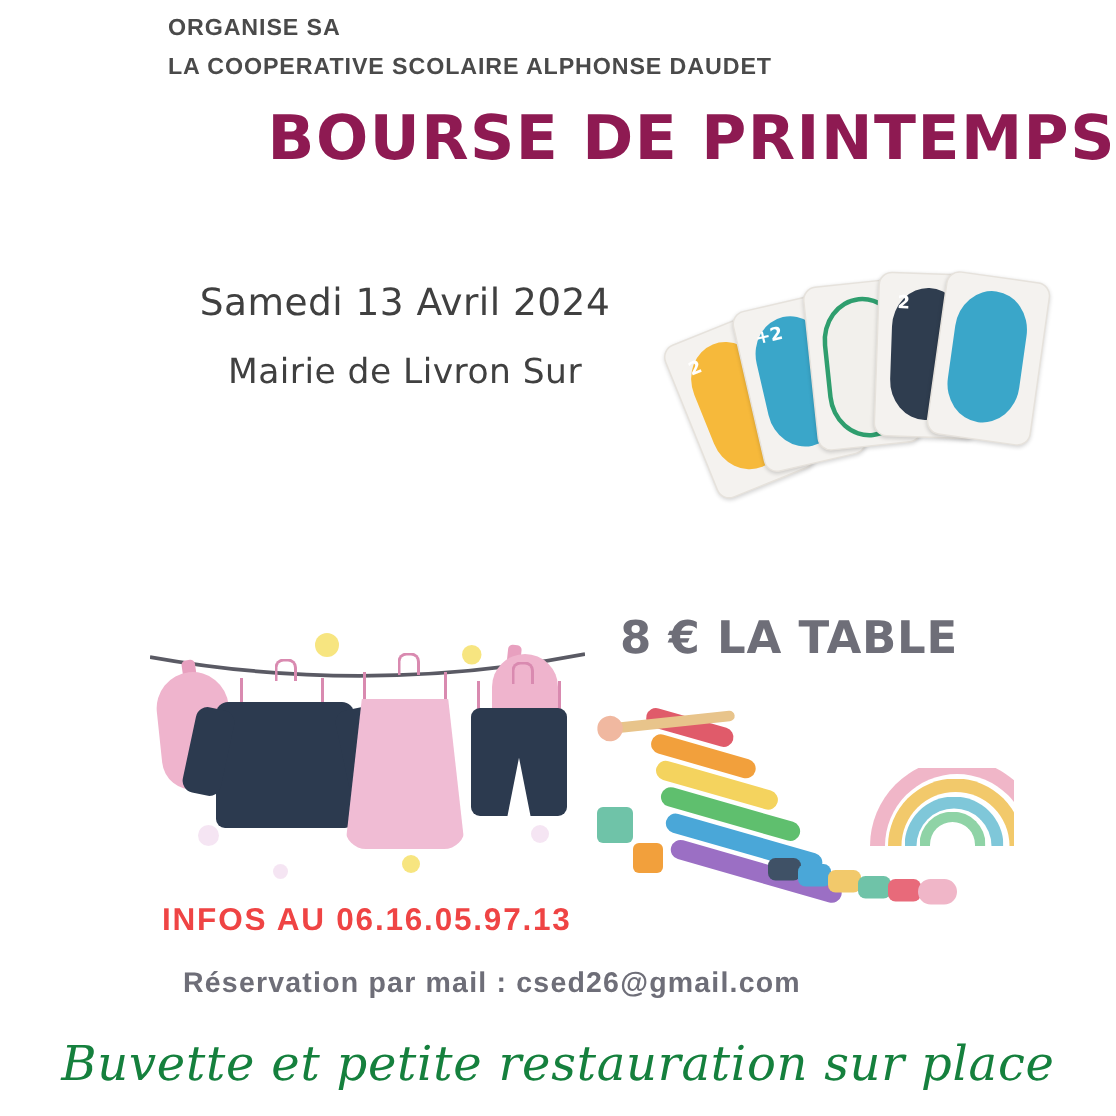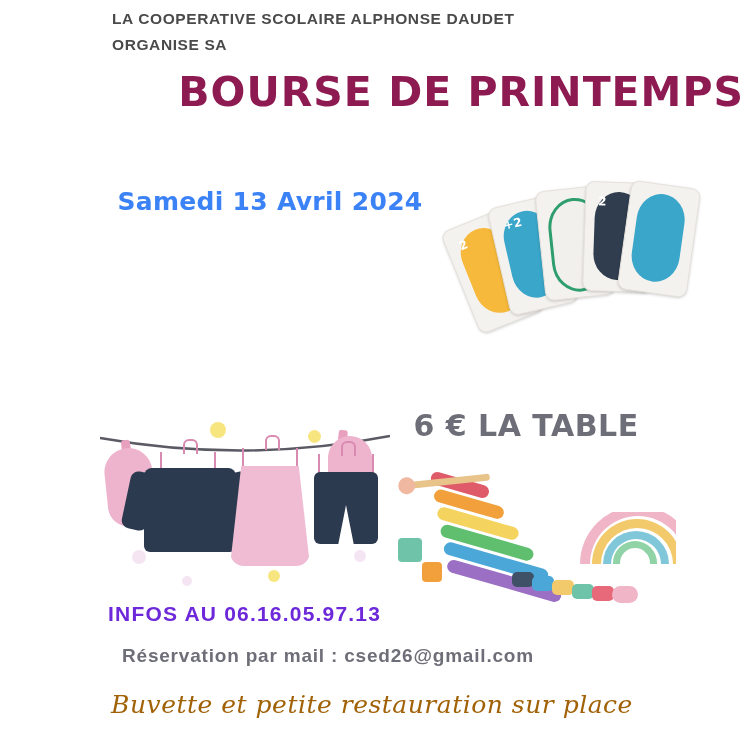--- a/index.html
+++ b/index.html
@@ -55,23 +55,23 @@
   
   .details {
     position: absolute;
     left: 60px;
     top: 178px;
     width: 420px;
     text-align: center;
   }
   .detail-line {
     font-family: "DejaVu Sans", sans-serif;
-    font-weight: bold;
+    font-weight: normal;
     font-size: 25px;
-    color: #3b82f6;
+    color: #404040;
     line-height: 47px;
     letter-spacing: 0.3px;
   }
   .detail-line.small {
     font-size: 23px;
   }
 
   
   .price {
     position: absolute;
@@ -88,42 +88,42 @@
 
   
   .infos {
     position: absolute;
     left: 108px;
     top: 602px;
     font-family: "Liberation Sans", sans-serif;
     font-weight: bold;
     font-size: 21px;
     letter-spacing: 1.2px;
-    color: #6d28d9;
+    color: #ef4444;
   }
   .reservation {
     position: absolute;
     left: 122px;
     top: 645px;
     font-family: "Liberation Sans", sans-serif;
     font-weight: bold;
     font-size: 19px;
     letter-spacing: 0.8px;
     color: #6e6e78;
   }
   .buvette {
     position: absolute;
     left: 0;
     top: 690px;
     width: 744px;
     text-align: center;
     font-family: "DejaVu Serif", serif;
     font-style: italic;
-    font-size: 25px;
-    color: #a16207;
+    font-size: 32px;
+    color: #15803d;
     letter-spacing: 0.5px;
   }
 
   
   .cards {
     position: absolute;
     left: 452px;
     top: 176px;
     width: 250px;
     height: 160px;
@@ -323,31 +323,32 @@
     width: 22px; height: 15px;
     border-radius: 5px;
   }
 </style>
 </head>
 <body>
 
 <div class="poster">
 
   <div class="header">
+    <div class="header-line">ORGANISE SA</div>
     <div class="header-line">LA COOPERATIVE SCOLAIRE ALPHONSE DAUDET</div>
-    <div class="header-line">ORGANISE SA</div>
   </div>
 
   <div class="title">BOURSE DE PRINTEMPS</div>
 
   <div class="details">
     <div class="detail-line">Samedi 13 Avril 2024</div>
+    <div class="detail-line small">Mairie de Livron Sur</div>
   </div>
 
-  <div class="price">6 € LA TABLE</div>
+  <div class="price">8 € LA TABLE</div>
 
   <div class="cards">
     <div class="card card1">
       <div class="pill"></div>
       <div class="num" style="left:12px; top:12px;">2</div>
     </div>
     <div class="card card2">
       <div class="pill"></div>
       <div class="num" style="left:12px; top:12px;">+2</div>
     </div>

